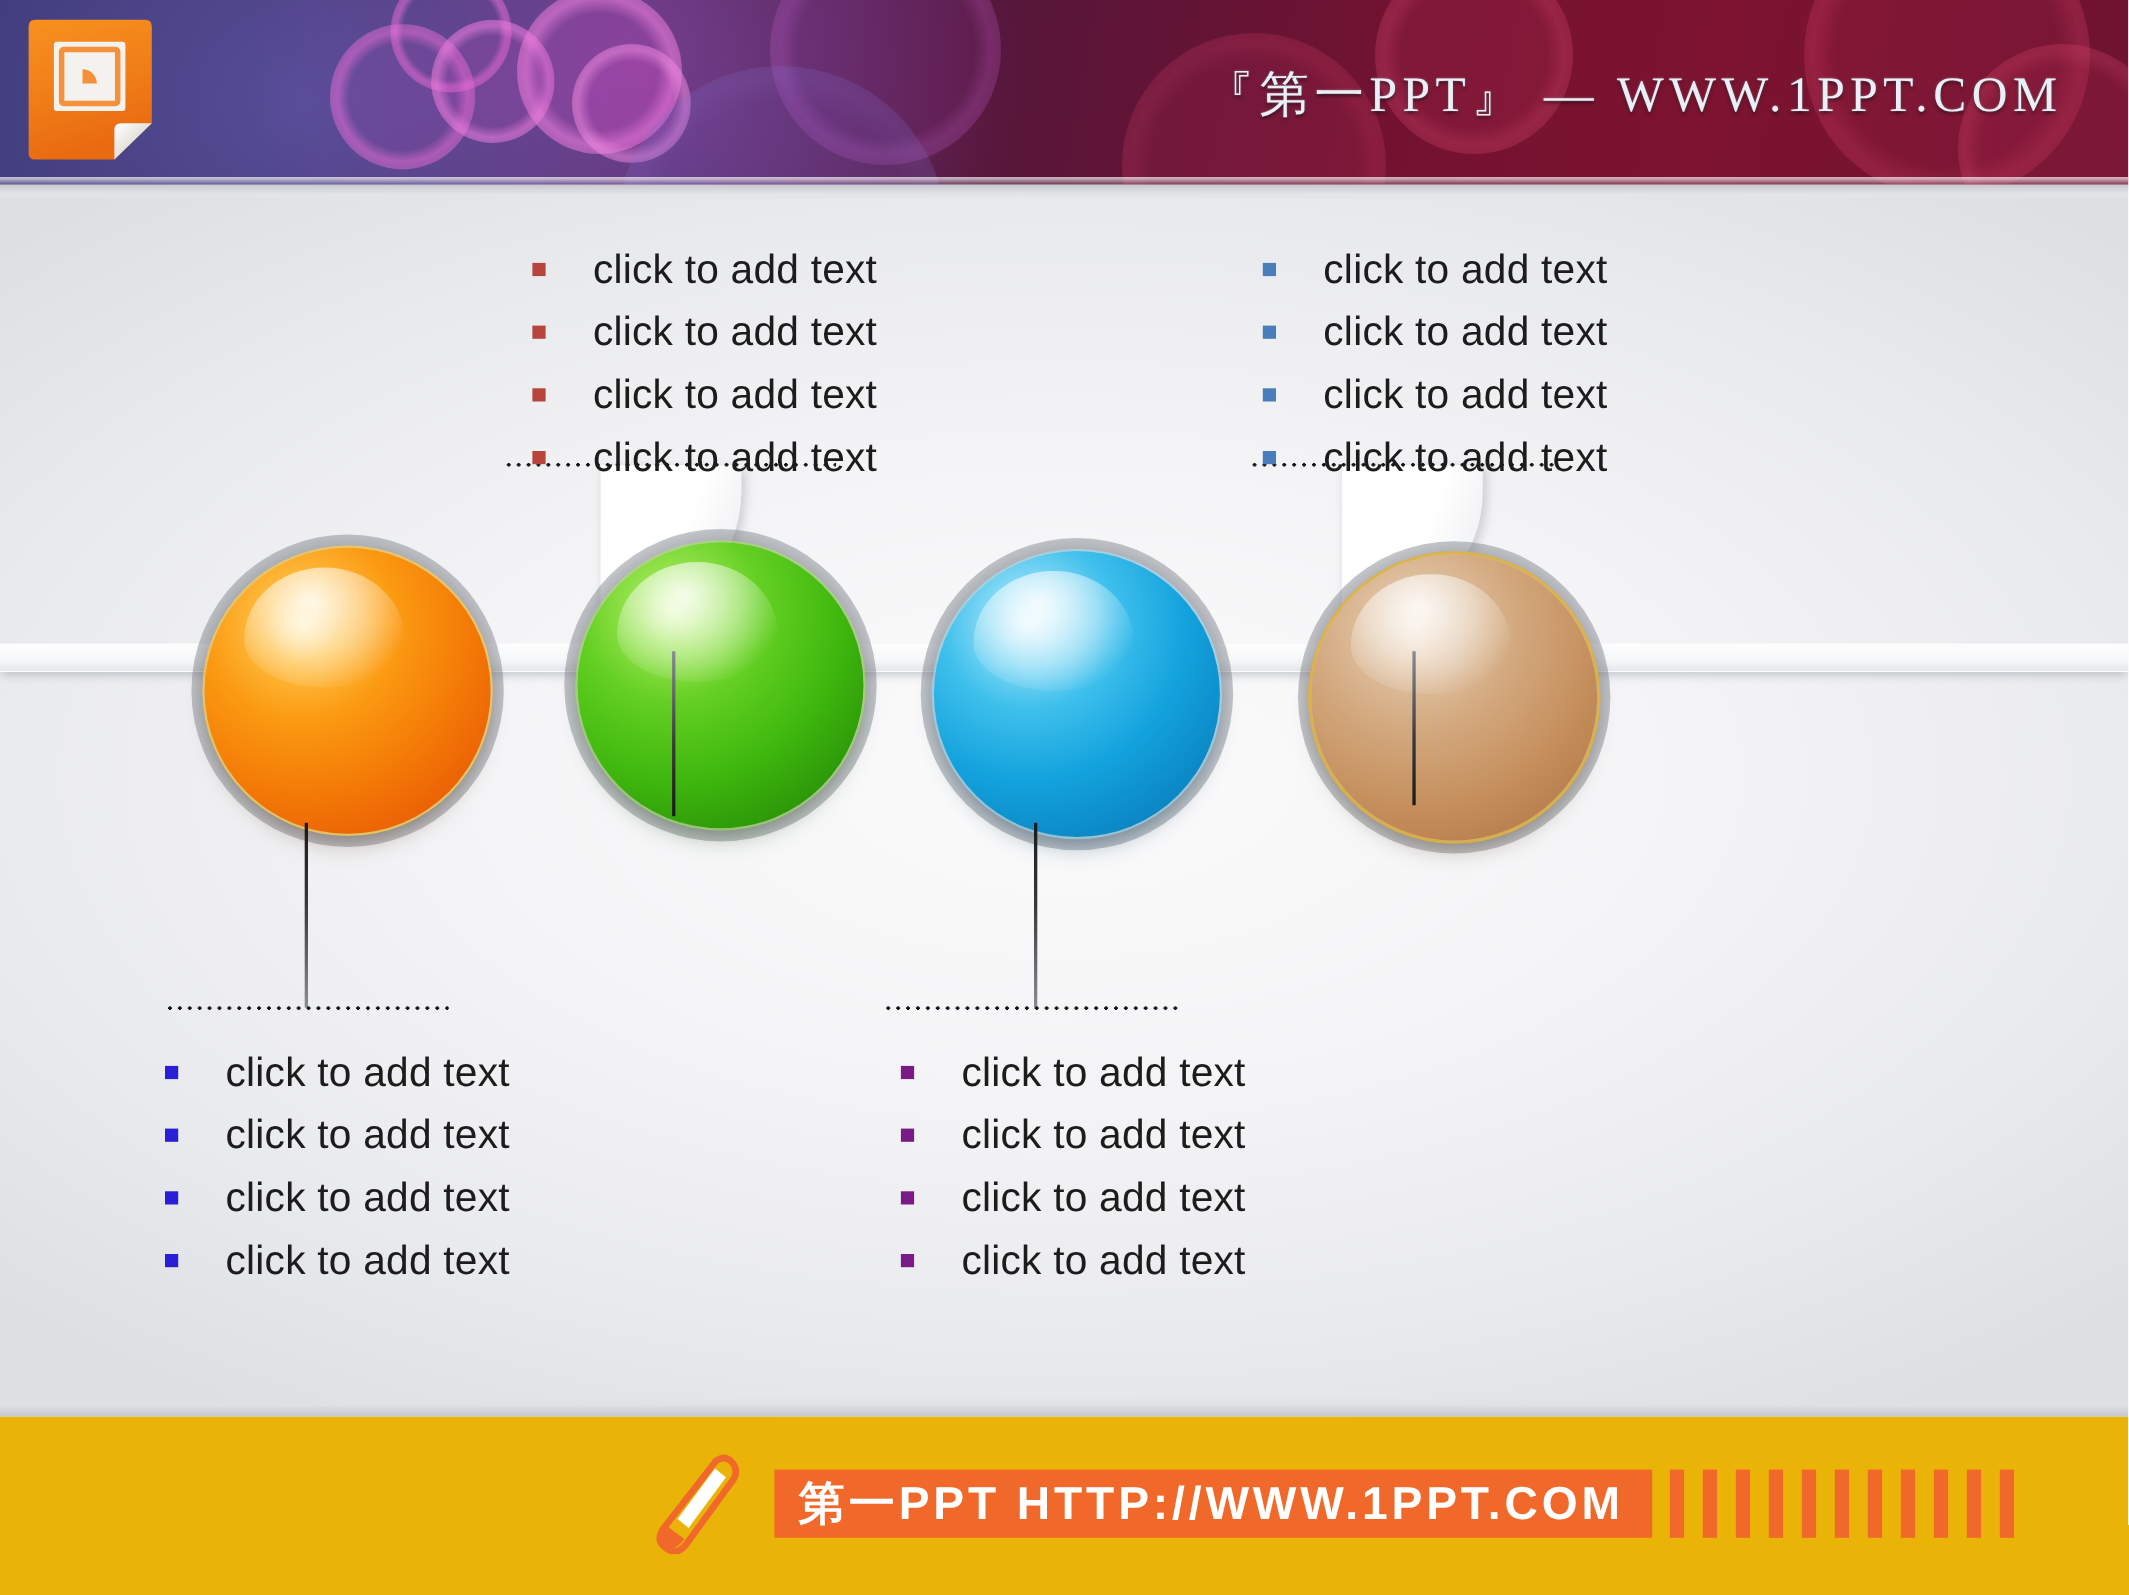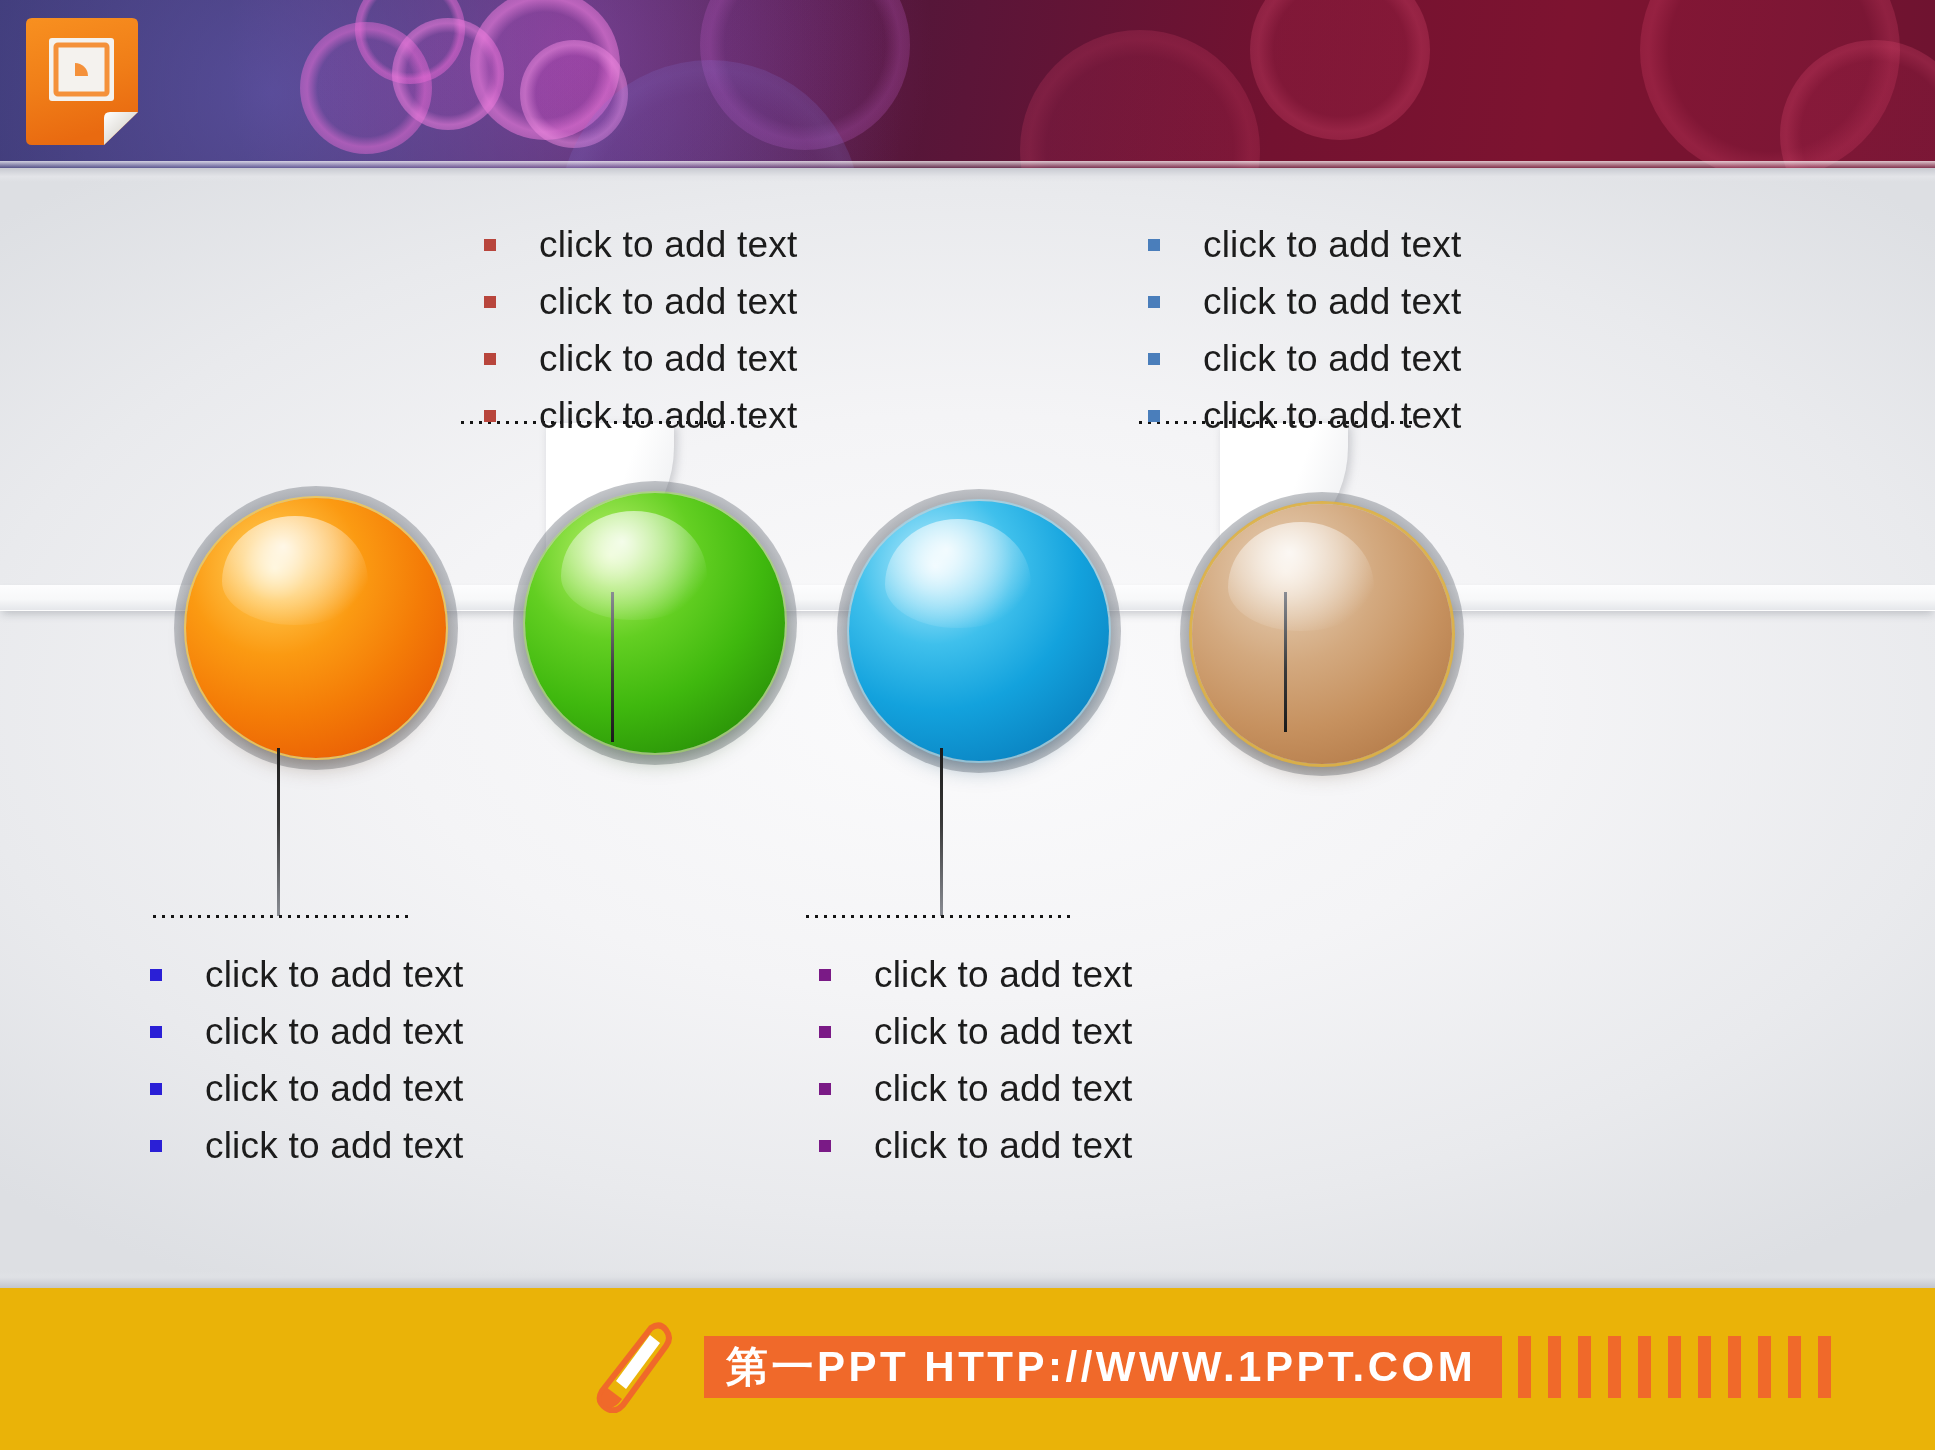--- a/index.html
+++ b/index.html
@@ -280,20 +280,21 @@
         <rect x="36" y="31" width="51" height="49" rx="2" fill="none" stroke="#f4913a" stroke-width="5"></rect>
         <rect x="42" y="37" width="39" height="7" fill="#f4f2ee"></rect>
         <circle cx="55" cy="62" r="13" fill="#f4f2ee"></circle>
         <path d="M55 62 L55 49 A13 13 0 0 1 68 62 Z" fill="#f4913a"></path>
         <rect x="72" y="52" width="12" height="5" fill="#f4f2ee"></rect>
         <rect x="72" y="61" width="12" height="5" fill="#f4f2ee"></rect>
         <rect x="72" y="70" width="12" height="5" fill="#f4f2ee"></rect>
       </svg>
     </div>
 
+    <div class="hdr-title">『第一PPT』 — WWW.1PPT.COM</div>
   </div>
 
   <div class="slide">
 
     <div class="rail"></div>
 
     <div>
       <div class="ribbon down" style="left:252px; top:430px;"></div>
       <div class="node" style="left:186px; top:330px;">
         <div class="ring"></div>

